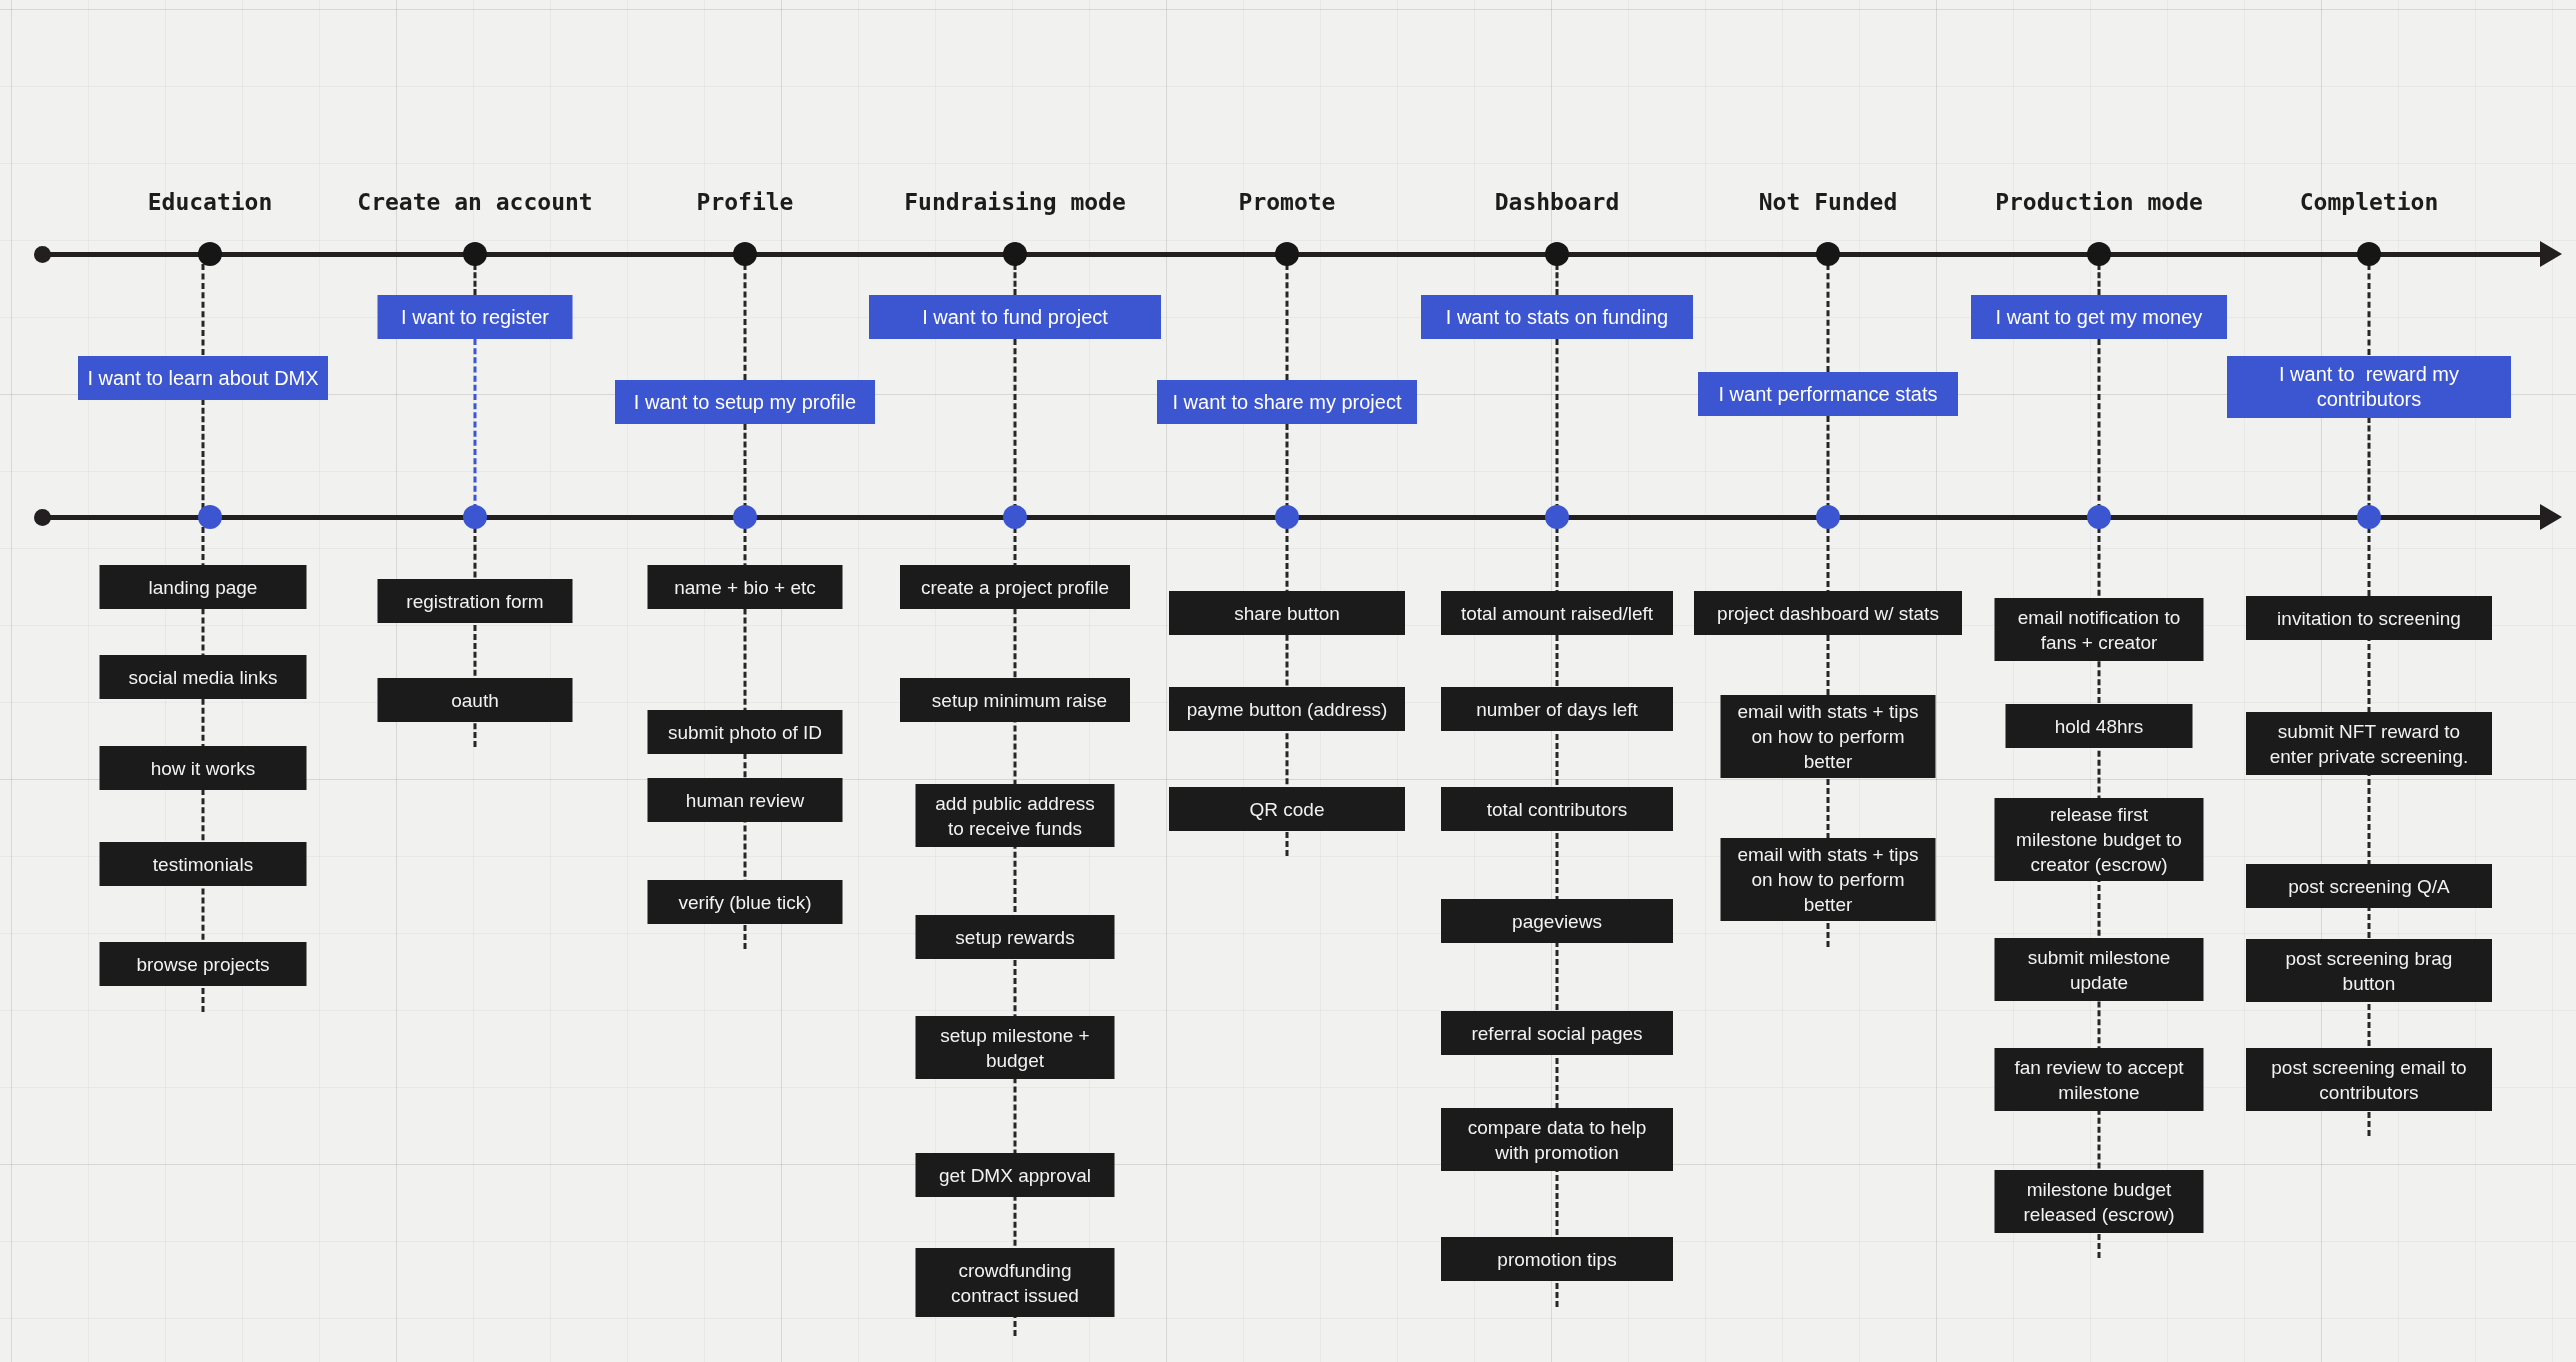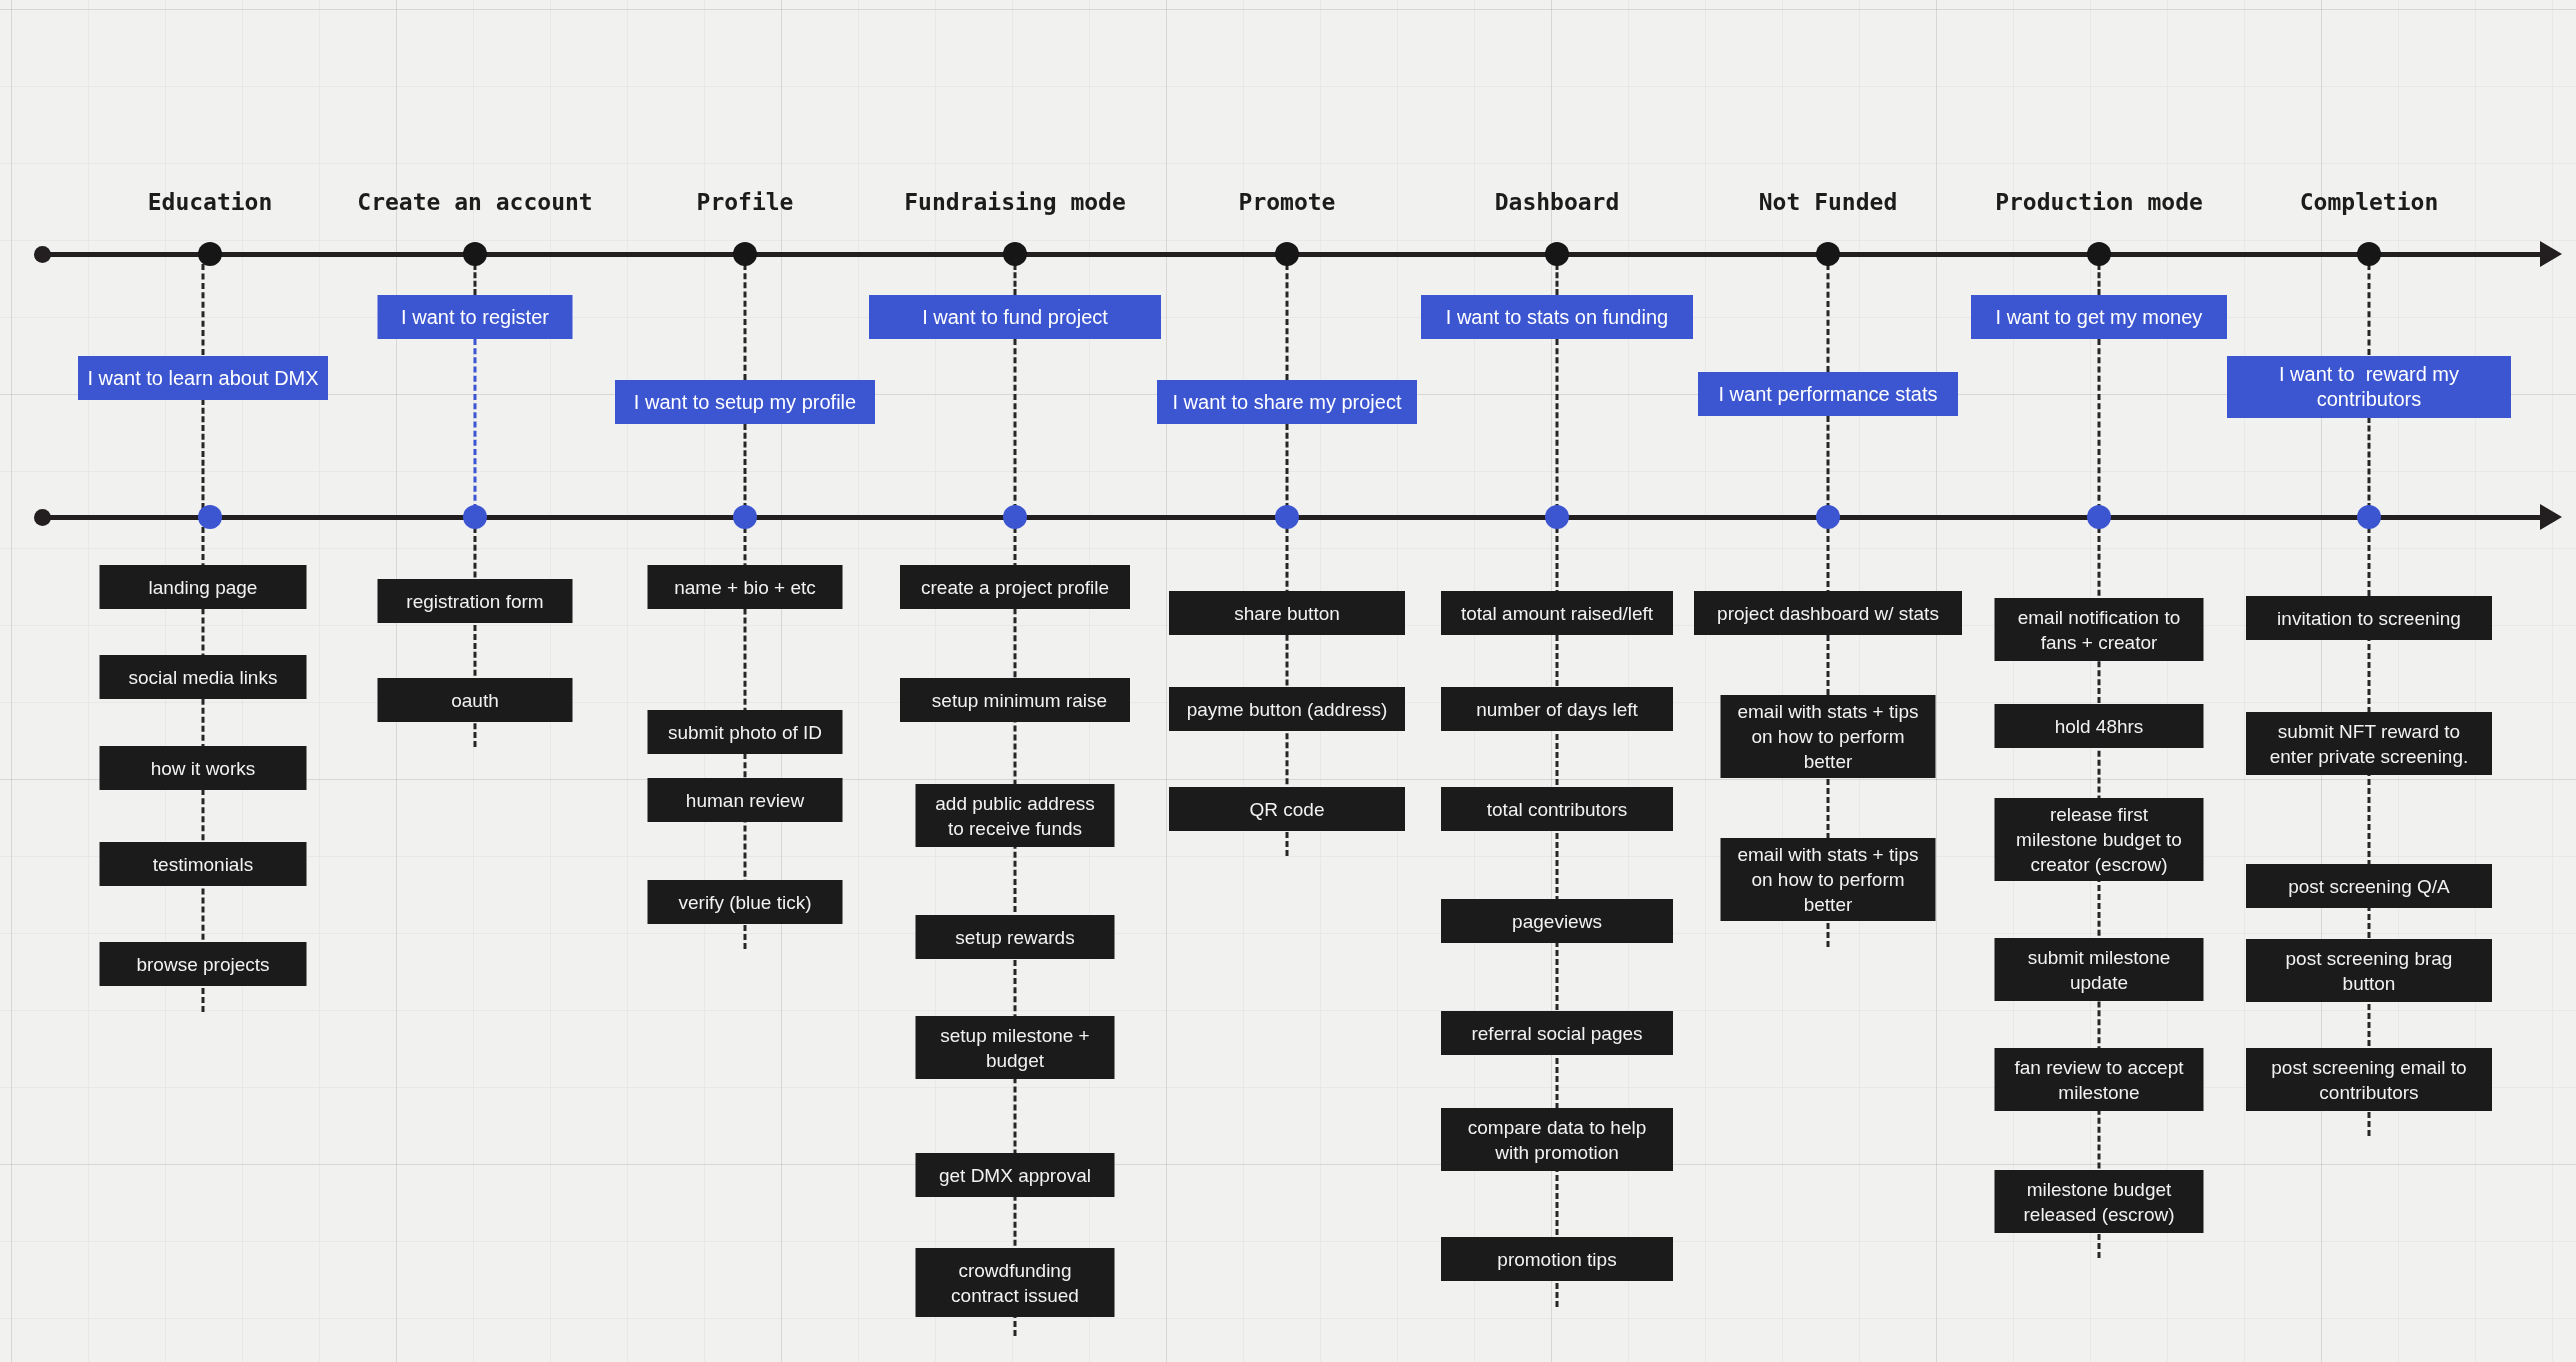--- a/index.html
+++ b/index.html
@@ -270,21 +270,21 @@
       <div class="box" style="left: 1557px; top: 1237px; width: 232px; height: 44px;">promotion tips</div>
       <div class="box" style="left: 1828px; top: 591px; width: 268px; height: 44px;">project dashboard w/ stats</div>
       <div class="box" style="left: 1828px; top: 695px; width: 215px; height: 83px;">email with stats + tips
 on how to perform
 better</div>
       <div class="box" style="left: 1828px; top: 838px; width: 215px; height: 83px;">email with stats + tips
 on how to perform
 better</div>
       <div class="box" style="left: 2099px; top: 598px; width: 209px; height: 63px;">email notification to
 fans + creator</div>
-      <div class="box" style="left: 2099px; top: 704px; width: 209px; height: 44px;">hold 48hrs</div>
+      <div class="box" style="left: 2099px; top: 704px; width: 187px; height: 44px;">hold 48hrs</div>
       <div class="box" style="left: 2099px; top: 798px; width: 209px; height: 83px;">release first
 milestone budget to
 creator (escrow)</div>
       <div class="box" style="left: 2099px; top: 938px; width: 209px; height: 63px;">submit milestone
 update</div>
       <div class="box" style="left: 2099px; top: 1048px; width: 209px; height: 63px;">fan review to accept
 milestone</div>
       <div class="box" style="left: 2099px; top: 1170px; width: 209px; height: 63px;">milestone budget
 released (escrow)</div>
       <div class="box" style="left: 2369px; top: 596px; width: 246px; height: 44px;">invitation to screening</div>

